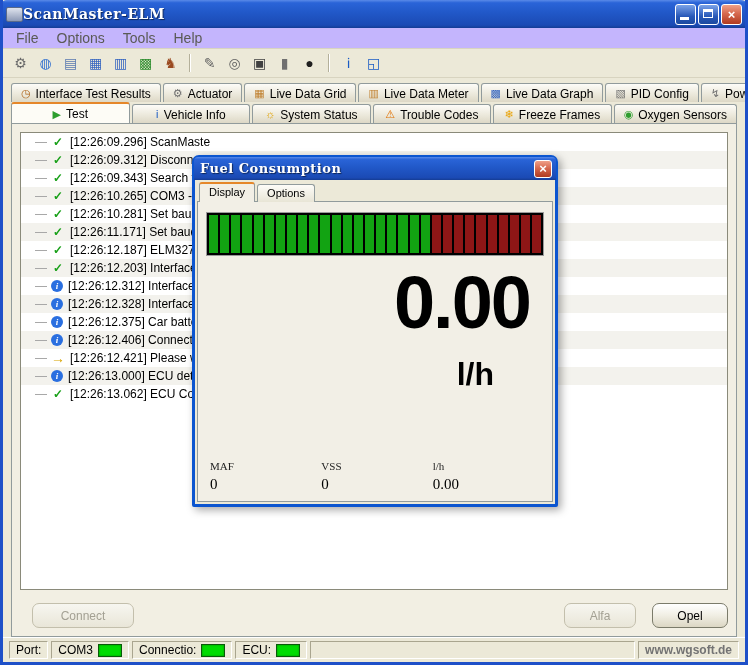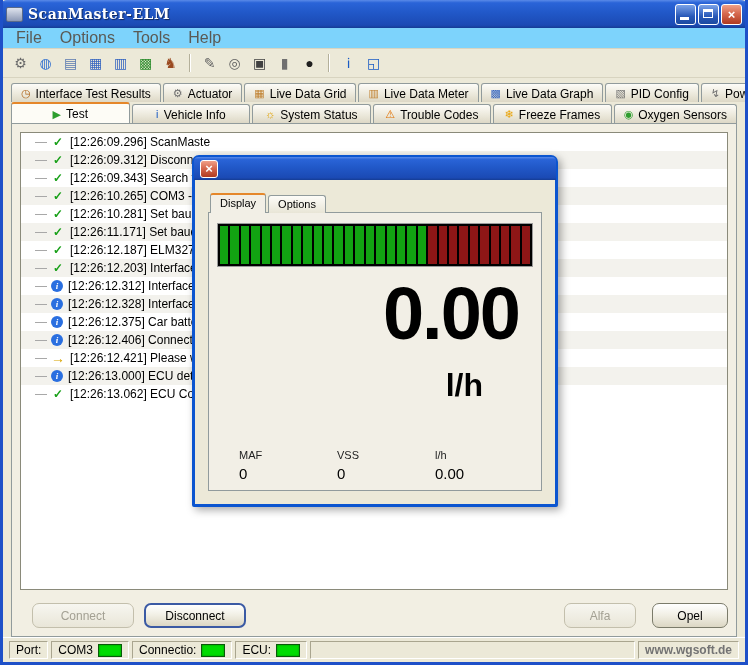--- a/index.html
+++ b/index.html
@@ -1,37 +1,37 @@
 <!DOCTYPE html>
 <html><head>
 <meta charset="utf-8">
 <style>
   html,body{margin:0;padding:0;background:#cfcfcf;font-family:"Liberation Sans",sans-serif;}
   .window{position:relative;width:748px;height:665px;box-sizing:border-box;
     border:3px solid #1e50c8;border-top:none;background:#ece9d8;overflow:hidden;
     display:flex;flex-direction:column;}
   
-  .titlebar{height:28px;flex:0 0 28px;margin:0 -3px;display:flex;align-items:center;gap:5px;
+  .titlebar{height:28px;flex:0 0 28px;margin:0 -3px;display:flex;align-items:center;
     padding:0 6px;border-radius:7px 7px 0 0;
     background:linear-gradient(180deg,#5a8ae8 0%,#2a64d8 10%,#2158c8 45%,#1b4ab4 90%,#153c94 100%);}
   .app-icon{width:15px;height:13px;background:linear-gradient(#dfe4ee,#8d99b5);
     border:1px solid #5a6a8a;border-radius:2px;flex:0 0 auto;}
   .title-text{color:#fff;font-family:"DejaVu Serif",serif;font-weight:bold;font-size:14px;
     letter-spacing:.5px;text-shadow:1px 1px 1px rgba(0,0,0,.55);flex:1;}
   .win-btns{display:flex;gap:2px;}
   .wbtn{width:21px;height:21px;border:1px solid #fff;border-radius:3px;display:flex;
     align-items:center;justify-content:center;color:#fff;font-size:13px;font-weight:bold;
     background:linear-gradient(#7ba2e8,#2858b8 60%,#1c4aa0);box-sizing:border-box;position:relative;}
   .wbtn.min::after{content:"";position:absolute;left:4px;bottom:4px;width:9px;height:3px;background:#fff;}
   .wbtn.max::after{content:"";position:absolute;left:4px;top:4px;width:10px;height:9px;
     border:1px solid #fff;border-top:3px solid #fff;box-sizing:border-box;}
   .wbtn.close{background:linear-gradient(#f0a088,#d6694f 45%,#b03a20);}
   
   .menubar{height:20px;flex:0 0 20px;display:flex;align-items:center;padding:0 4px;
-    background:#7dd3fc;border-bottom:1px solid #d8d4c0;font-size:16px;color:#5a5a55;}
+    background:#c4b5fd;border-bottom:1px solid #d8d4c0;font-size:14px;color:#5a5a55;}
   .menu-item{padding:2px 9px;}
   .toolbar{height:28px;flex:0 0 28px;display:flex;align-items:center;padding:0 6px;gap:2px;
     background:#ece9d8;border-bottom:1px solid #d8d4c0;}
   .tb-btn{width:23px;height:23px;display:flex;align-items:center;justify-content:center;border-radius:2px;}
   .tb-glyph{font-size:14px;line-height:1;}
   .tb-sep{width:1px;height:18px;background:#b4b09a;border-right:1px solid #fff;margin:0 5px;}
   
   .tabrow{display:flex;gap:2px;align-items:flex-end;padding:3px 8px 0;}
   .tabrow1{flex:0 0 21px;height:21px;}
   .tabrow2{flex:0 0 21px;height:21px;padding-top:0;}
@@ -82,34 +82,34 @@
     box-sizing:border-box;border:3px solid #0b55d0;border-radius:7px 7px 2px 2px;
     background:#ece9d8;box-shadow:3px 3px 8px rgba(0,0,0,.35);display:flex;flex-direction:column;}
   .dlg-titlebar{flex:0 0 23px;display:flex;align-items:center;padding:0 4px 0 6px;
     border-radius:4px 4px 0 0;margin:-1px -1px 0;
     background:linear-gradient(180deg,#5a8ae8 0%,#2a64d8 10%,#2158c8 45%,#1b4ab4 90%,#153c94 100%);}
   .dlg-title{flex:1;color:#fff;font-family:"DejaVu Serif",serif;font-weight:bold;font-size:13px;
     letter-spacing:.5px;text-shadow:1px 1px 1px rgba(0,0,0,.55);}
   .dlg-close{width:18px;height:18px;border:1px solid #fff;border-radius:3px;box-sizing:border-box;
     display:flex;align-items:center;justify-content:center;color:#fff;font-size:13px;font-weight:bold;
     background:linear-gradient(#f0a088,#d6694f 45%,#b03a20);}
-  .dlg-client{flex:1;padding:13px;display:flex;flex-direction:column;}
+  .dlg-client{flex:1;padding:2px;display:flex;flex-direction:column;}
   .dlg-tabs{flex:0 0 20px;display:flex;gap:2px;align-items:flex-end;padding-left:2px;position:relative;z-index:2;}
   .dlg-tab{height:18px;box-sizing:border-box;padding:2px 9px 0;font-size:11px;
     border:1px solid #919b9c;border-bottom:none;border-radius:3px 3px 0 0;
     background:linear-gradient(#fdfcf8,#e8e5d6);}
   .dlg-tab.active{background:#f2efe6;height:20px;border-top:2px solid #e5872a;}
   .dlg-page{flex:1;border:1px solid #919b9c;margin-top:-1px;background:#f2efe6;
     position:relative;padding:10px 8px;}
   .gauge{height:44px;border:1px solid #9a9a9a;display:flex;gap:2px;padding:2px;box-sizing:border-box;}
   .seg{flex:1 1 0;}
   .big-value{text-align:right;padding-right:14px;font-size:74px;font-weight:700;line-height:1;
     letter-spacing:-2px;color:#000;margin-top:10px;}
   .unit{text-align:right;padding-right:50px;font-size:32px;font-weight:700;color:#000;margin-top:16px;}
-  .stats{position:absolute;left:30px;right:8px;bottom:8px;display:flex;}
+  .stats{position:absolute;left:12px;right:8px;bottom:8px;display:flex;font-family:Liberation Serif, serif;}
   .stat-col{flex:1 1 0;}
   .stat-label{font-size:11px;color:#222;}
   .stat-value{font-size:15px;color:#000;margin-top:4px;}
 </style>
 </head>
 <body>
 
 <div class="window">
 
   <div class="titlebar">
@@ -308,21 +308,20 @@
           </div>
           <div class="log-row">
             <span class="tree-dash"></span>
             <span class="log-icon check">✓</span>
             <span class="log-text">[12:26:13.062] ECU Conn</span>
           </div>
         </div>
     </div>
     <div class="footer-row">
         <button class="btn b0 disabled">Connect</button>
-        <button class="btn b1 default">Disconnect</button>
         <button class="btn b2 disabled">Alfa</button>
         <button class="btn b3">Opel</button>
       </div>
   </div>
 
   <div class="statusbar">
     <span class="sb-cell">
       <span>Port:</span>
     </span>
     <span class="sb-cell">
@@ -338,20 +337,21 @@
       <span class="led" style="background: rgb(0, 220, 0);"></span>
     </span>
     <span class="sb-cell sb-fill"></span>
     <span class="sb-cell">
       <span class="website">www.wgsoft.de</span>
     </span>
   </div>
 
   <div class="dialog">
     <div class="dlg-titlebar">
+      <span class="dlg-title">Fuel Consumption</span>
       <span class="dlg-close">×</span>
     </div>
     <div class="dlg-client">
       <div class="dlg-tabs">
           <span class="dlg-tab active">Display</span>
           <span class="dlg-tab">Options</span>
         </div>
       <div class="dlg-page">
         <div class="gauge" style="background: rgb(0, 0, 0);">
             <div class="seg" style="background: rgb(18, 163, 18);"></div>

